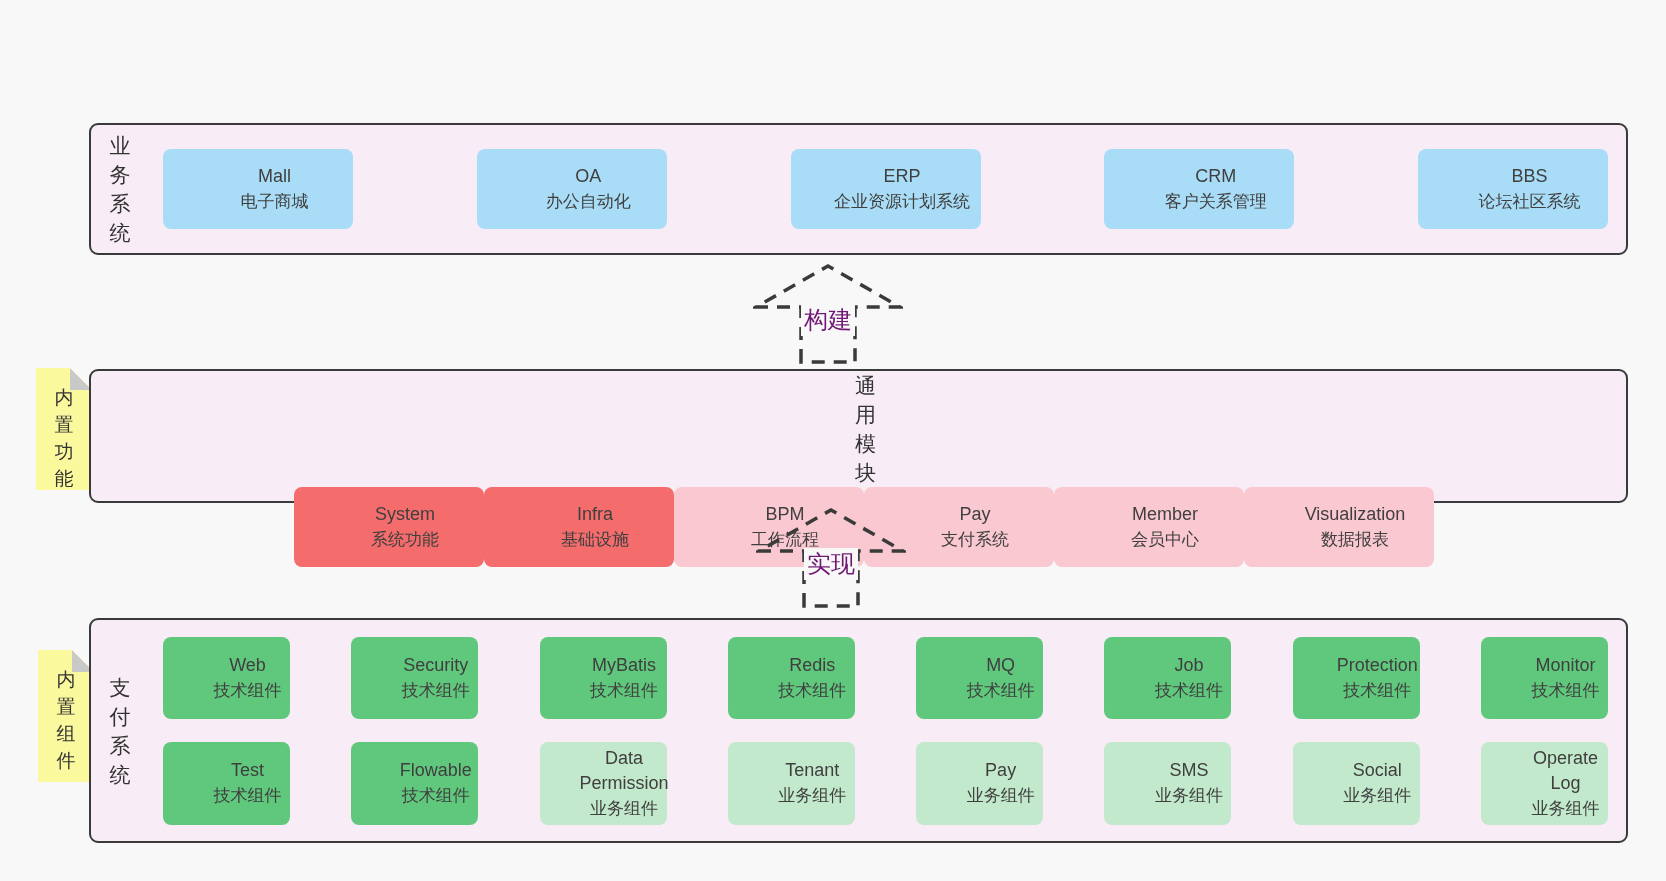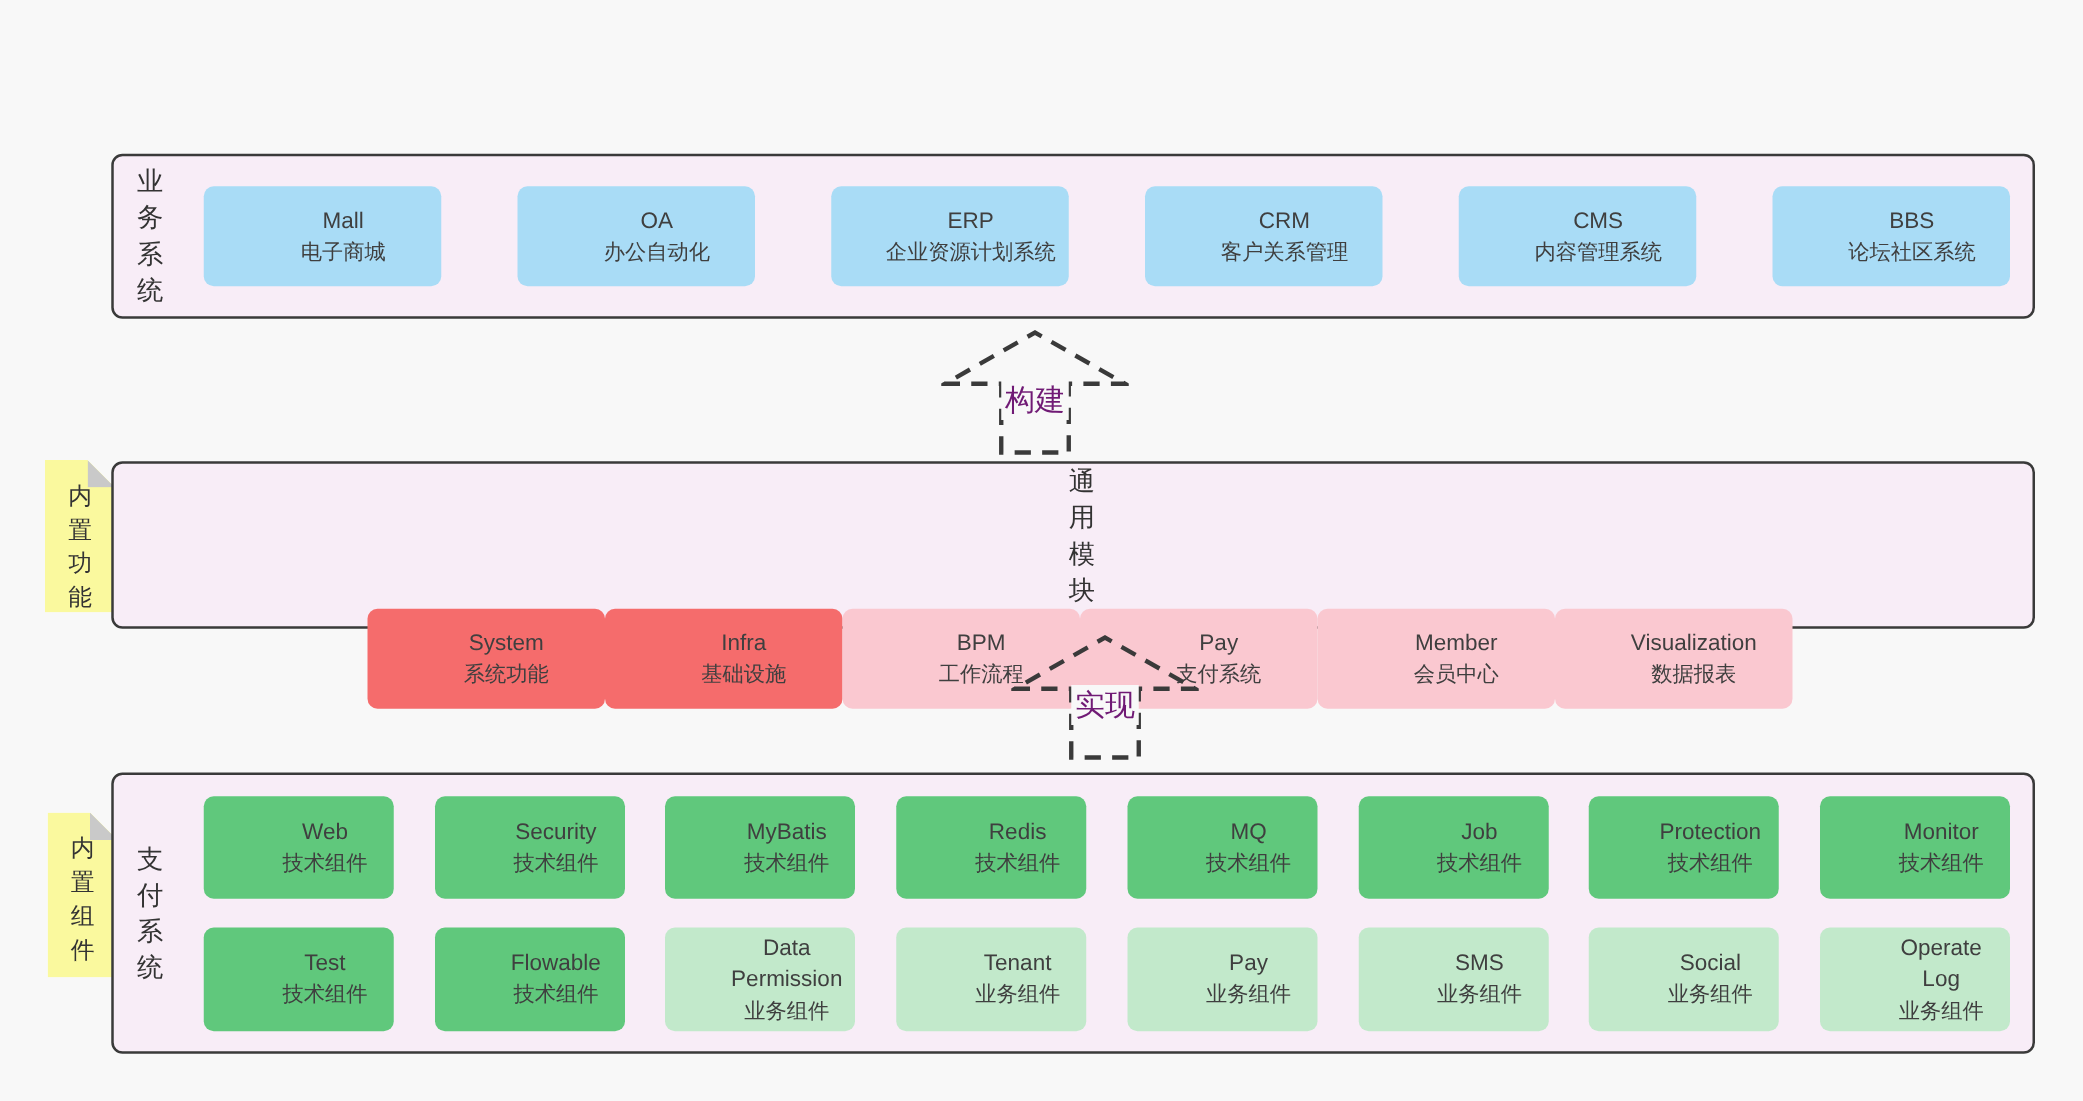--- a/index.html
+++ b/index.html
@@ -36,21 +36,21 @@
     flex:1; display:flex; flex-direction:column; gap:23px;
     padding:0 18px 0 28px;
   }
   .row{display:flex; justify-content:space-between; align-items:stretch;}
   .box{
     border-radius:8px; display:flex; flex-direction:column;
     justify-content:center; align-items:center; text-align:center;
     color:var(--text); padding:4px 6px;
   }
   .b-lg{width:190px; height:80px;padding-left:39px;}
-  .b-sm{width:152px; min-height:82px;padding-left:48px;}
+  .b-sm{width:127px; min-height:82px;padding-left:48px;}
   .box .t{font-size:18px; line-height:25px;}
   .box .s{font-size:17px; line-height:25px;}
   .blue{background:var(--blue);}
   .red{background:var(--red);}
   .pink{background:var(--pink);}
   .gdark{background:var(--green-dark);}
   .glight{background:var(--green-light);}
   .sticky{
     position:absolute; width:56px; z-index:0; background:var(--sticky);
     clip-path:polygon(0 0, calc(100% - 22px) 0, 100% 22px, 100% 100%, 0 100%);
@@ -61,21 +61,21 @@
     position:absolute; top:0; right:0; width:22px; height:22px;
     background:var(--sticky-fold);
     clip-path:polygon(0 0, 100% 100%, 0 100%);
   }
   .sticky .stext{
     margin:16px auto 0; width:22px; font-size:19px; line-height:27px;
     word-break:break-all; text-align:center; color:#333;
   }
   .arrow{position:absolute; width:150px; height:104px; z-index:2;}
   #arrow-build{left:753px; top:262px;}
-  #arrow-implement{left:809px; top:506px;}
+  #arrow-implement{left:756px; top:506px;}
   .arrow svg{display:block;}
   .arrow path{
     fill:none; stroke:var(--band-border); stroke-width:3.5;
     stroke-dasharray:13 9;
   }
   .arrow-label{
     position:absolute; left:50%; top:42px; transform:translateX(-50%);
     background:var(--page-bg); padding:0 3px; font-size:24px; color:#701a75;
     white-space:nowrap;
   }
@@ -103,24 +103,20 @@
       <div class="t">OA</div>
       <div class="s">办公自动化</div>
     </div>
     <div class="box b-lg blue">
       <div class="t">ERP</div>
       <div class="s">企业资源计划系统</div>
     </div>
     <div class="box b-lg blue">
       <div class="t">CRM</div>
       <div class="s">客户关系管理</div>
-    </div>
-    <div class="box b-lg blue">
-      <div class="t">CMS</div>
-      <div class="s">内容管理系统</div>
     </div>
     <div class="box b-lg blue">
       <div class="t">BBS</div>
       <div class="s">论坛社区系统</div>
     </div>
   </div>
 </div>
 
 <div class="arrow" id="arrow-build">
   <svg width="150" height="104" viewBox="0 0 150 104">

